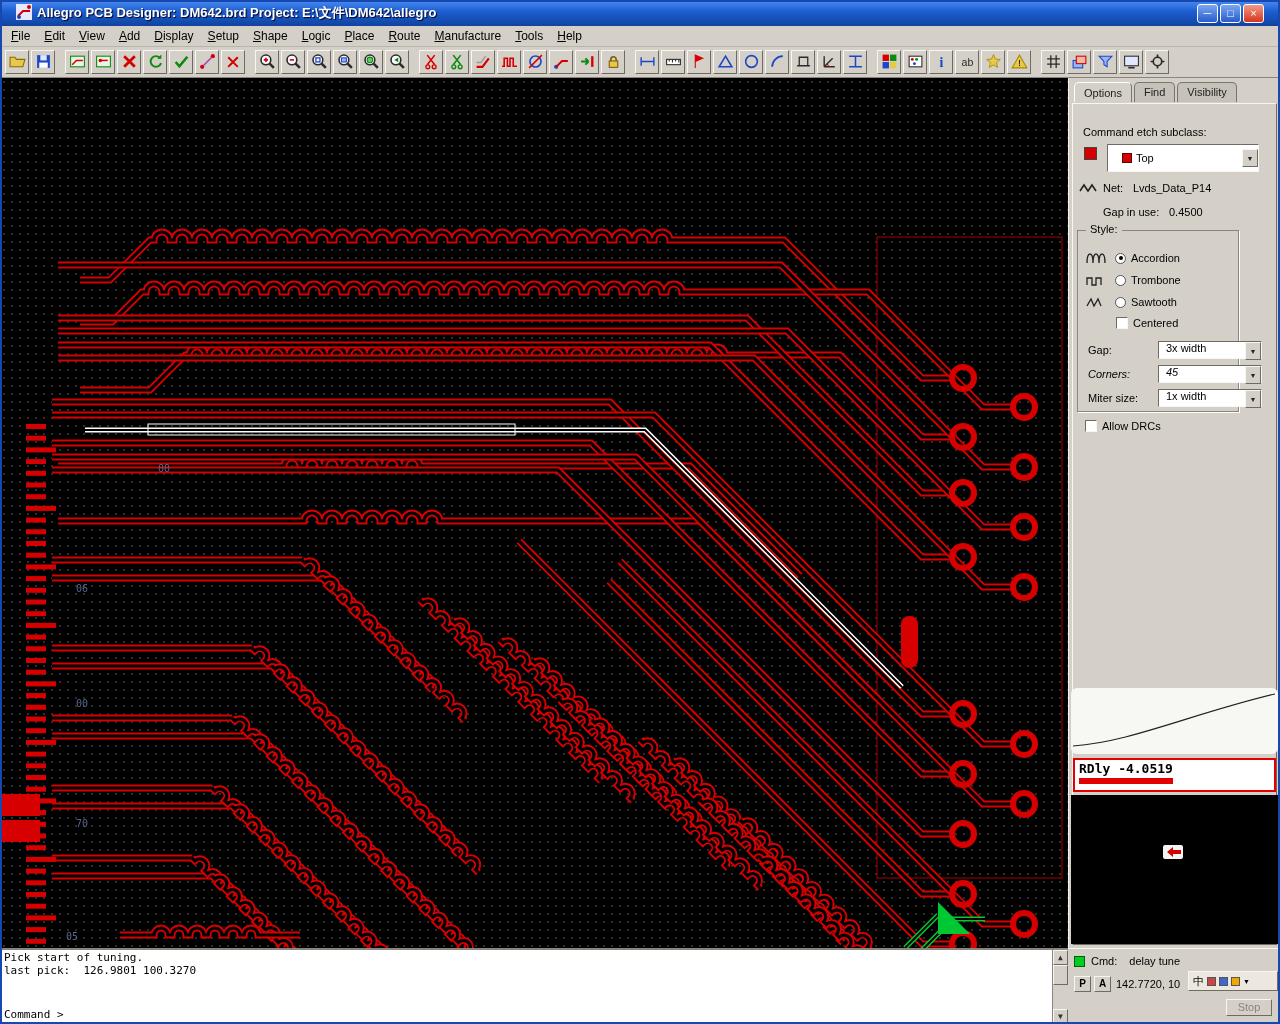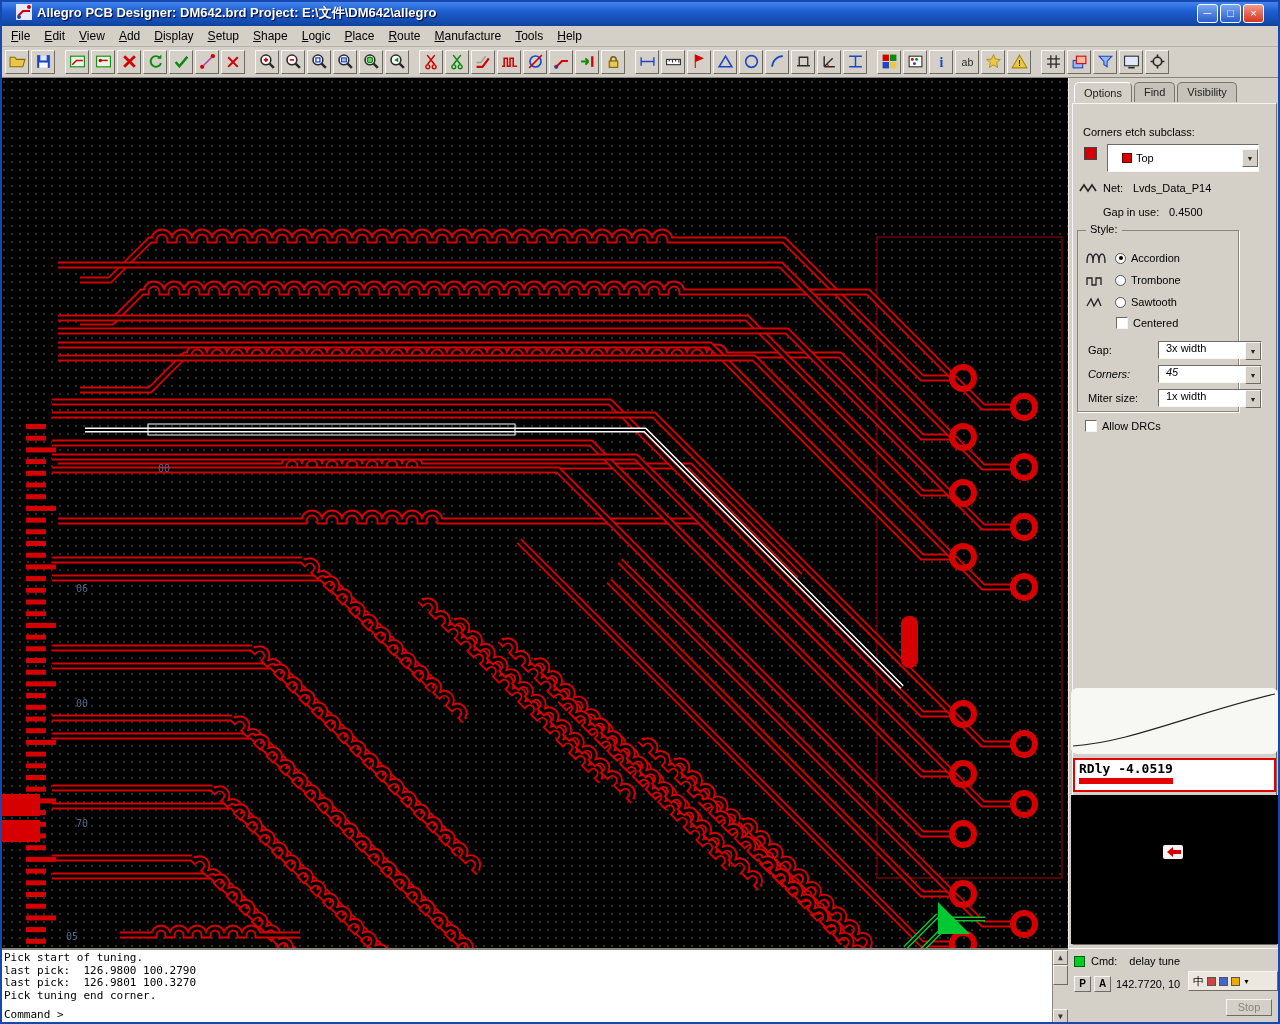--- a/index.html
+++ b/index.html
@@ -691,21 +691,21 @@
   </div>
 
 <div class="rightpanel">
   <div class="tabs" id="tabs">
       <div class="tab active">Options</div>
       <div class="tab">Find</div>
       <div class="tab">Visibility</div>
     </div>
   <div class="tabpage"></div>
 
-  <div class="p-lbl" style="top:48px;left:14px">Corners etch subclass:</div>
+  <div class="p-lbl" style="top:48px;left:14px">Command etch subclass:</div>
   <span class="swatch" style="top:69px;left:15px"></span>
   <div class="combo" style="top:66px;left:38px;width:152px">
     <span class="combo-sw"></span>
     <span class="combo-val">Top</span>
     <span class="combo-btn">▼</span>
   </div>
 
   <span class="neticon" style="top:104px;left:10px">
     <svg width="20" height="12" viewBox="0 0 20 12">
         <path d="M1 9 l4 -6 4 6 4 -6 4 6" fill="none" stroke="#222" stroke-width="1.6"></path>
@@ -788,23 +788,21 @@
     <svg width="208" height="149">
       <rect x="92" y="50" width="20" height="14" rx="2" fill="#f4f4f4"></rect>
       <path d="M96 57 l6 -5 v3 h8 v4 h-8 v3 z" fill="#d40000"></path>
     </svg>
   </div>
 </div>
 
 <div class="console">
   <div id="conLines">
       <div class="con-line">Pick start of tuning.</div>
-      <div class="con-line">last pick:  126.9800 100.2790</div>
       <div class="con-line">last pick:  126.9801 100.3270</div>
-      <div class="con-line">Pick tuning end corner.</div>
     </div>
   <div class="prompt">Command &gt;</div>
   <div class="sb">
     <div class="sb-btn">▲</div>
     <div class="sb-thumb"></div>
     <div class="sb-btn down">▼</div>
   </div>
 </div>
 
 <div class="cmdpanel">

